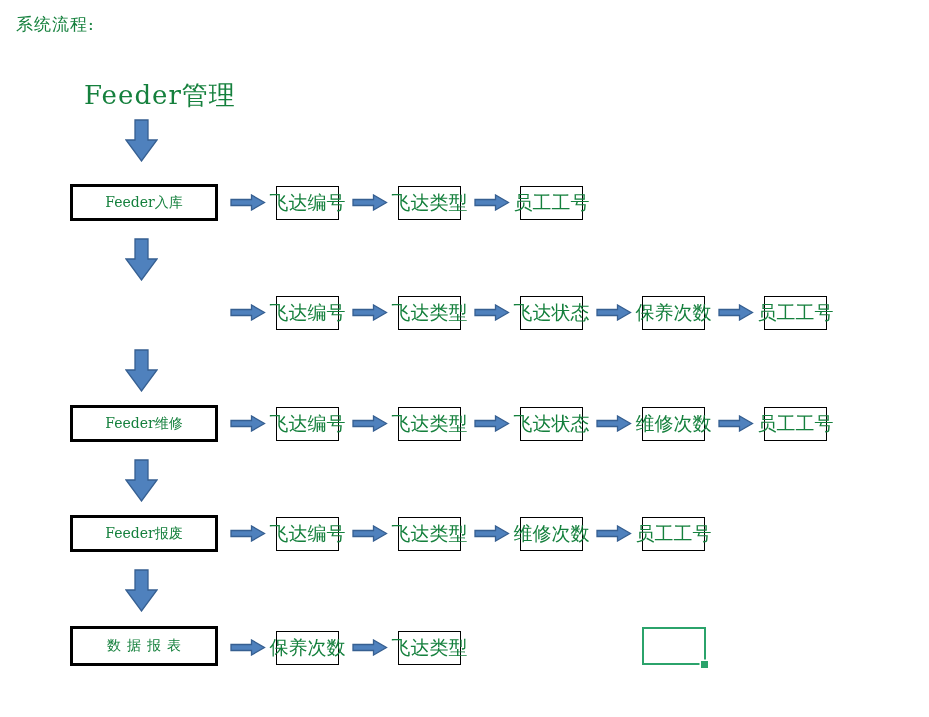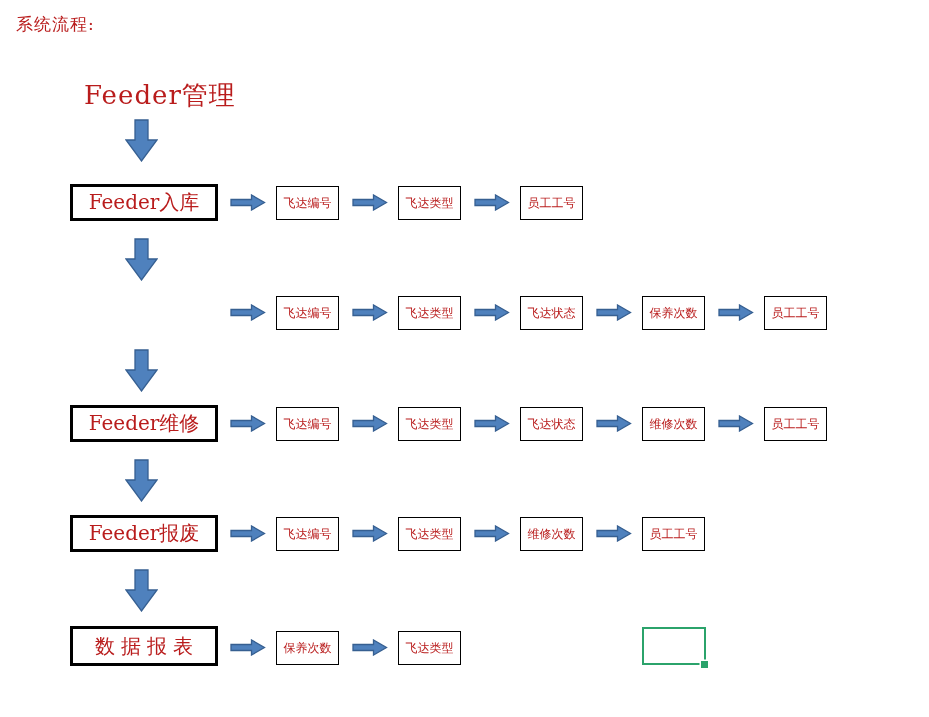--- a/index.html
+++ b/index.html
@@ -1,33 +1,33 @@
 <!DOCTYPE html>
 <html style="--arrow-fill: #4f81bd; --arrow-stroke: #365f91; --box-border: #000000; --selection: #2ba36b;"><head>
 <meta charset="utf-8">
 <style>
   html,body{margin:0;padding:0;background:#fff;}
   .canvas{position:relative;width:929px;height:717px;background:#ffffff;
-          font-family:"DejaVu Serif","Liberation Serif",serif;color:#b91c1c;overflow:hidden;}
+          font-family:"DejaVu Serif","Liberation Serif",serif;color:#15803d;overflow:hidden;}
 
   .heading{position:absolute;left:16px;top:13px;font-size:17px;letter-spacing:1px;}
   .root-label{position:absolute;left:84px;top:78px;font-size:26px;letter-spacing:1px;}
 
   .row{position:absolute;left:0;width:929px;height:46px;}
   .r1{top:184px}.r2{top:294px}.r3{top:405px}.r4{top:515px}.r5{top:626px}
 
   .bigbox{position:absolute;left:70px;top:0;width:148px;height:37px;
           border:3px solid var(--box-border,#000);box-sizing:border-box;background:#fff;
-          display:flex;align-items:center;justify-content:center;font-size:20px;}
+          display:flex;align-items:center;justify-content:center;font-size:14px;}
   .r5 .bigbox{height:40px;}
   .r5 .bigbox span{letter-spacing:6px;text-indent:6px;}
 
   .sbox{position:absolute;top:2px;width:63px;height:34px;border:1px solid var(--box-border,#000);
         box-sizing:border-box;background:#fff;display:flex;align-items:center;justify-content:center;
-        font-size:12px;font-family:"DejaVu Sans","Liberation Sans",sans-serif;white-space:nowrap;}
+        font-size:19px;font-family:"DejaVu Sans","Liberation Sans",sans-serif;white-space:nowrap;}
   .r5 .sbox{top:5px;}
   .c1{left:276px}.c2{left:398px}.c3{left:520px}.c4{left:642px}.c5{left:764px}
 
   .harrow{position:absolute;top:10px;width:36px;height:17px;}
   .r5 .harrow{top:13px;}
   .h1{left:230px}.h2{left:352px}.h3{left:474px}.h4{left:596px}.h5{left:718px}
 
   .varrow{position:absolute;left:125px;width:33px;height:43px;}
   .v1{top:119px}.v2{top:238px}.v3{top:349px}.v4{top:459px}.v5{top:569px}
 

